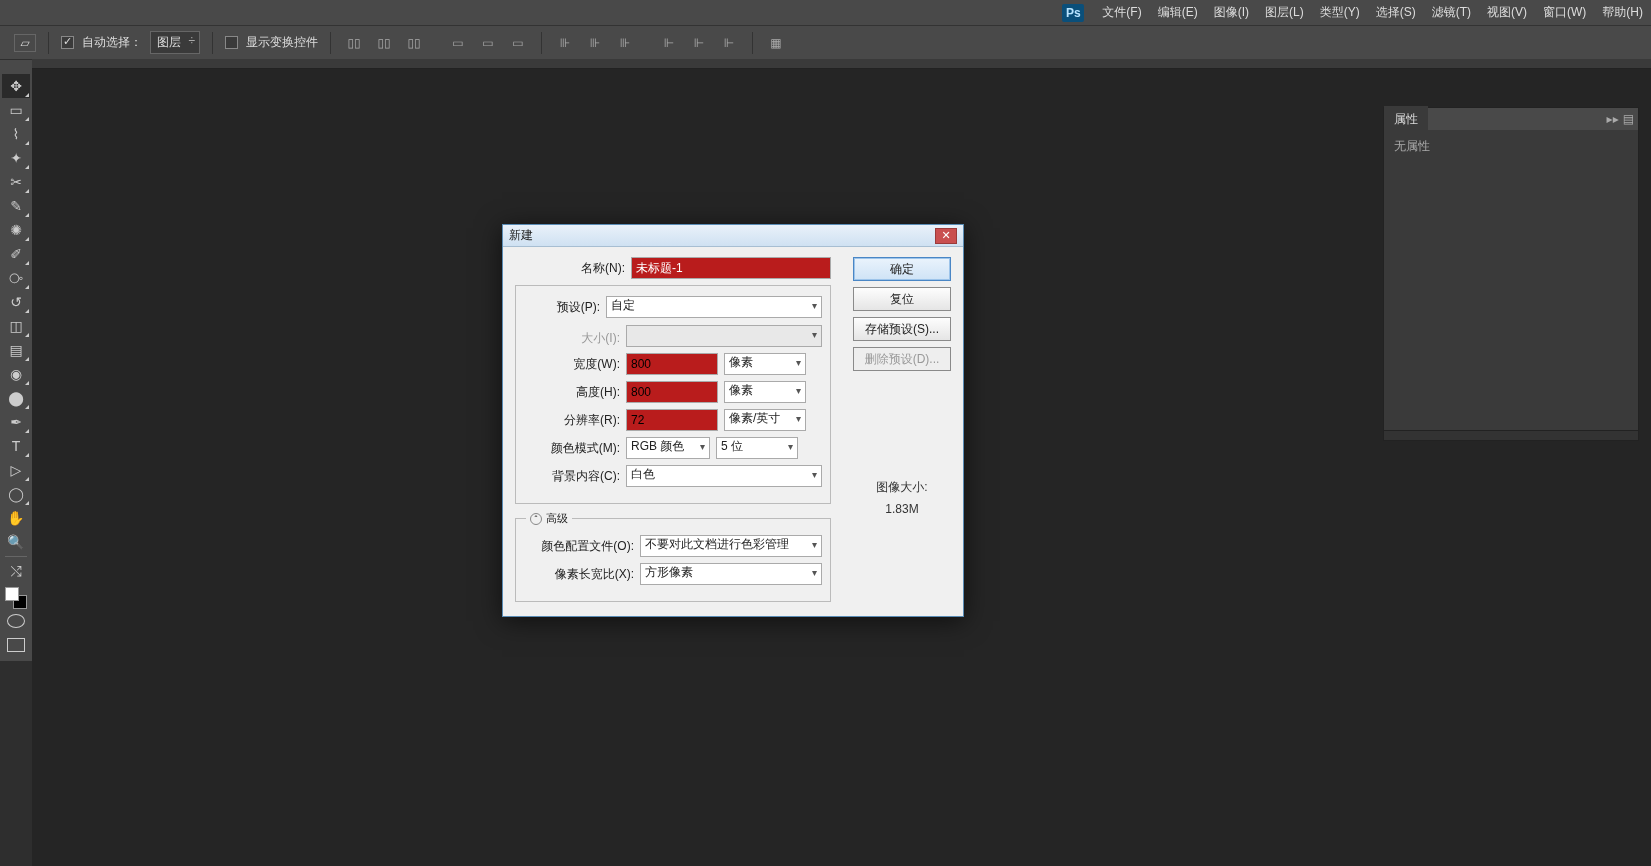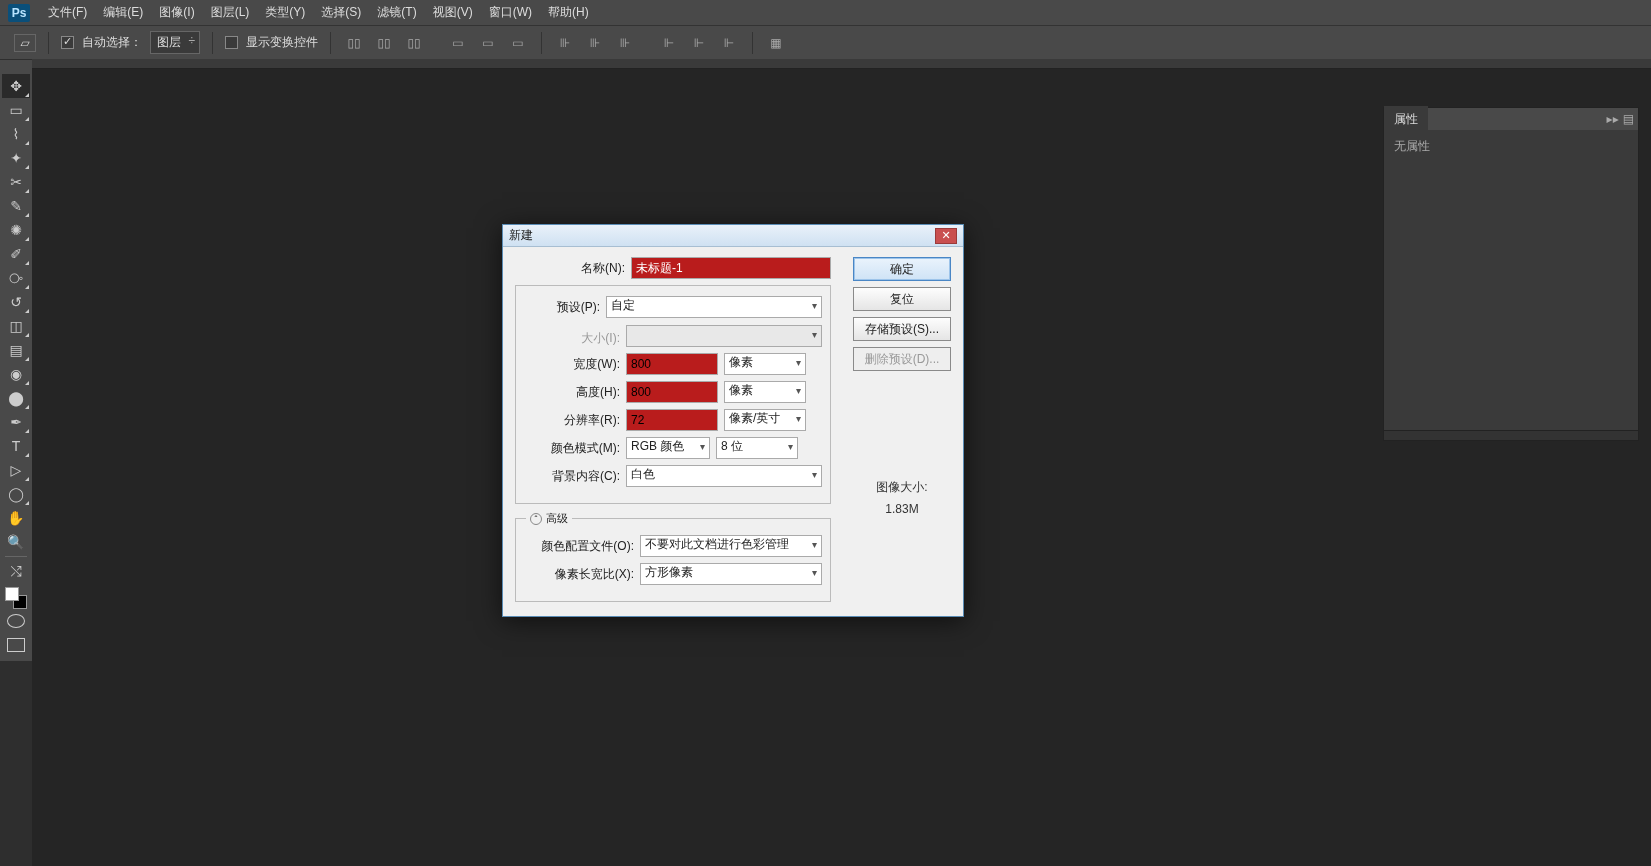--- a/index.html
+++ b/index.html
@@ -1,19 +1,19 @@
 <!DOCTYPE html>
 <html><head>
 <meta charset="utf-8">
 <style>
 * { margin: 0; padding: 0; box-sizing: border-box; font-family: "Microsoft YaHei", Tahoma, sans-serif; }
 body { background: #2e2e2e; width: 1651px; height: 866px; overflow: hidden; position: relative; }
 
 
-.menubar { height: 25px; background: #494949; display: flex; align-items: center; padding-left: 8px; color: #ddd; font-size: 12px; }
+.menubar { height: 25px; background: #494949; display: flex; align-items: center; color: #ddd; font-size: 12px; justify-content: flex-end; }
 .menubar .ps-logo { width: 22px; height: 18px; background: #0a4f7a; color: #b8e4ff; font-weight: bold; font-size: 12px; display: flex; align-items: center; justify-content: center; border-radius: 2px; margin-right: 10px; }
 .menubar .menu-item { padding: 0 8px; cursor: default; }
 
 
 .optionsbar { height: 34px; background: #494949; border-top: 1px solid #333; display: flex; align-items: center; padding-left: 14px; color: #ddd; font-size: 12px; gap: 8px; }
 .optionsbar .tool-indicator { width: 22px; height: 18px; border: 1px solid #666; display: flex; align-items: center; justify-content: center; }
 .optionsbar .checkbox { width: 13px; height: 13px; border: 1px solid #888; background: #3a3a3a; display: inline-block; position: relative; }
 .optionsbar .checkbox.checked::after { content: "✓"; position: absolute; top: -2px; left: 1px; color: #ddd; font-size: 11px; }
 .optionsbar .dropdown { background: #3a3a3a; border: 1px solid #666; padding: 2px 18px 2px 6px; position: relative; }
 .optionsbar .dropdown::after { content: "÷"; position: absolute; right: 4px; top: 2px; color: #aaa; }
@@ -201,21 +201,21 @@
           <div class="sel" style="width:82px">像素</div>
         </div>
         <div class="row">
           <label style="width:96px">分辨率(R):</label>
           <input type="text" class="tf" style="width: 92px;" value="72">
           <div class="sel" style="width:82px">像素/英寸</div>
         </div>
         <div class="row">
           <label style="width:96px">颜色模式(M):</label>
           <div class="sel" style="width:84px">RGB 颜色</div>
-          <div class="sel" style="width:82px">8 位</div>
+          <div class="sel" style="width:82px">5 位</div>
         </div>
         <div class="row">
           <label style="width:96px">背景内容(C):</label>
           <div class="sel" style="flex:1">白色</div>
         </div>
       </div>
 
       <div class="fieldset" style="margin-top:14px">
         <div class="fieldset-legend-left">
           <span class="circ">ˆ</span>

